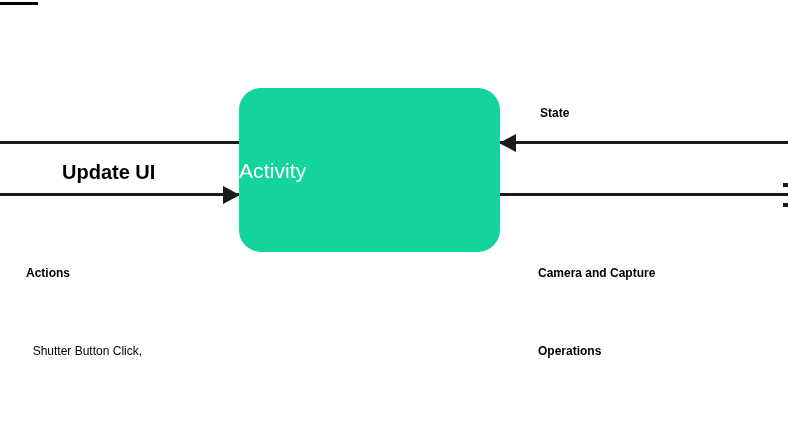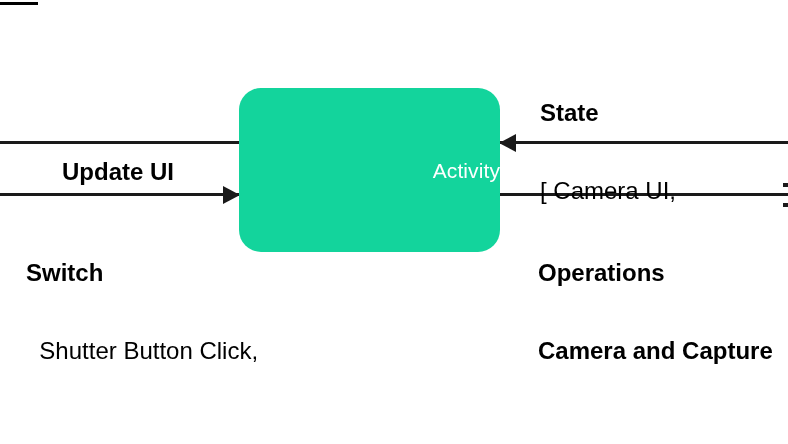--- a/index.html
+++ b/index.html
@@ -75,48 +75,48 @@
   .node {
     position: absolute;
     left: 239px;
     top: 88px;
     width: 261px;
     height: 164px;
     background: #13d49c;
     border-radius: 22px;
     display: flex;
     align-items: center;
-    justify-content: flex-end;
+    justify-content: flex-start;
   }
   .node-label {
     color: #ffffff;
     font-size: 21px;
     font-weight: 400;
     letter-spacing: 0.1px;
     line-height: 1;
   }
 
   
   .block {
     position: absolute;
     color: #000000;
-    font-size: 24px;
+    font-size: 12px;
     line-height: 26px;
     white-space: pre;
   }
   .block .hd {
     font-weight: bold;
     display: block;
   }
   .block .ln {
     display: block;
     font-weight: 400;
   }
 
-  .block-update-ui  { left: 62px;  top: 107px; font-size: 24px; }
+  .block-update-ui  { left: 62px;  top: 107px; font-size: 20px; }
   .block-actions    { left: 26px;  top: 208px; }
   .block-state      { left: 540px; top: 48px;  }
   .block-operations { left: 538px; top: 208px; }
 </style>
 </head>
 <body>
 
 <div id="canvas">
 
   <div class="corner-bar"></div>
@@ -134,35 +134,34 @@
 
   <div class="node">
     <span class="node-label">Activity</span>
   </div>
 
   <div class="block block-update-ui">
     <span class="hd">Update UI</span>
   </div>
 
   <div class="block block-actions">
-    <span class="hd">Switch</span>
+    <span class="hd">Actions</span>
     <span class="ln">  Shutter Button Click,</span>
     
     
     
   </div>
 
   <div class="block block-state">
     <span class="hd">State</span>
-    <span class="ln">[ Camera UI,</span>
   </div>
 
   <div class="block block-operations">
+    <span class="hd">Camera and Capture</span>
     <span class="hd">Operations</span>
-    <span class="hd">Camera and Capture</span>
     
     
     
     
     
   </div>
 
 </div>
 
 </body></html>

